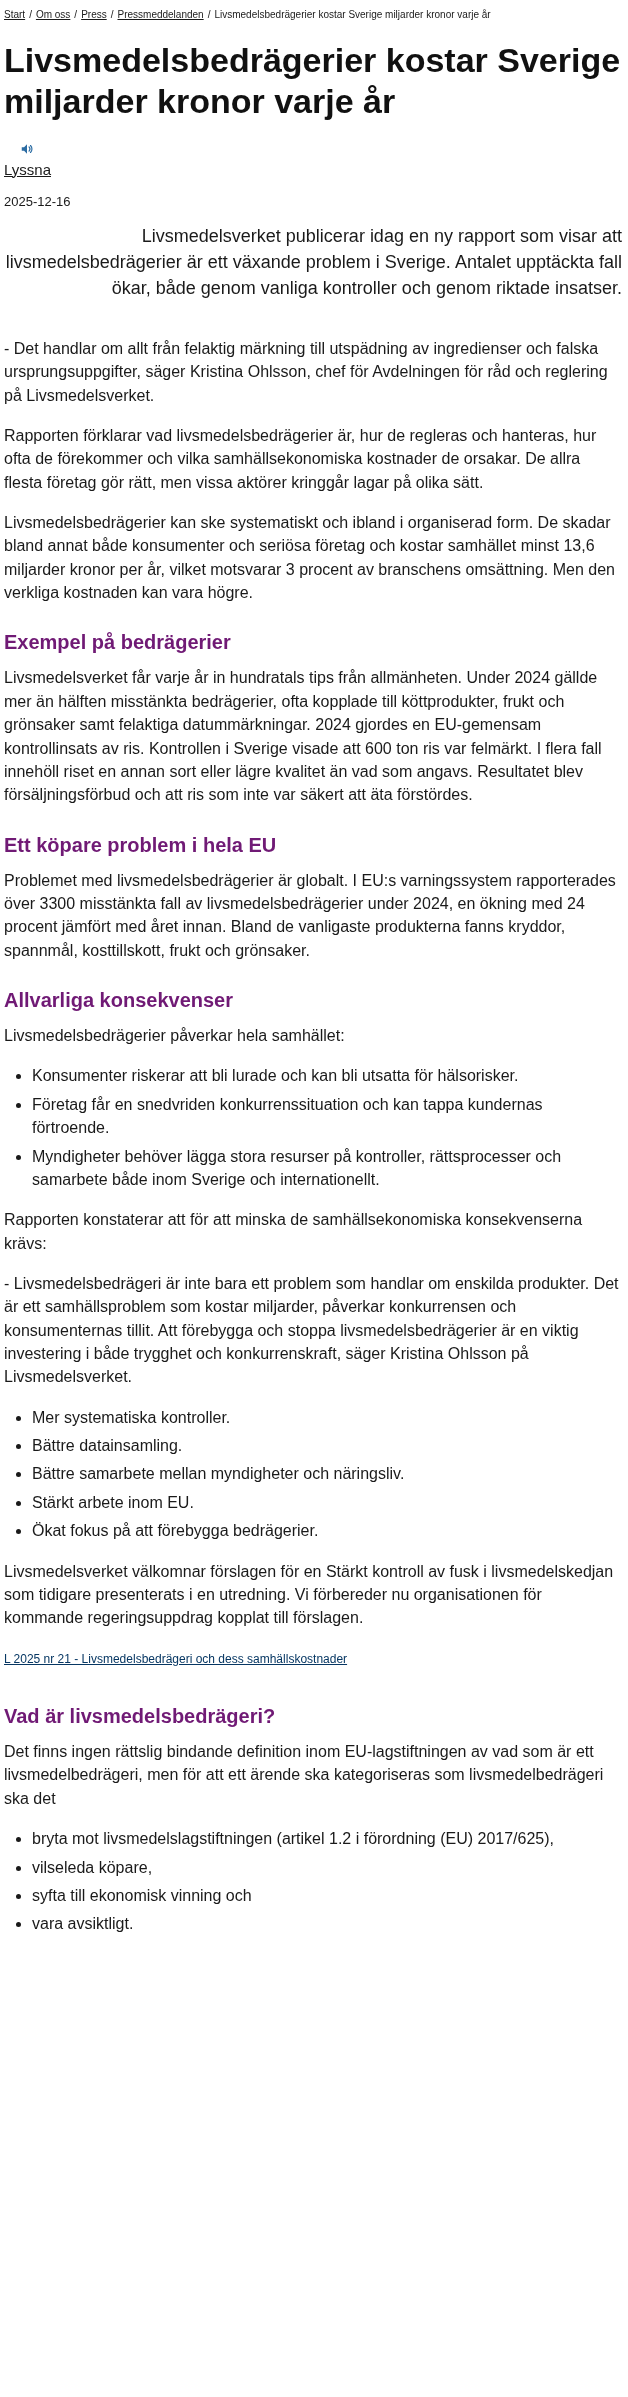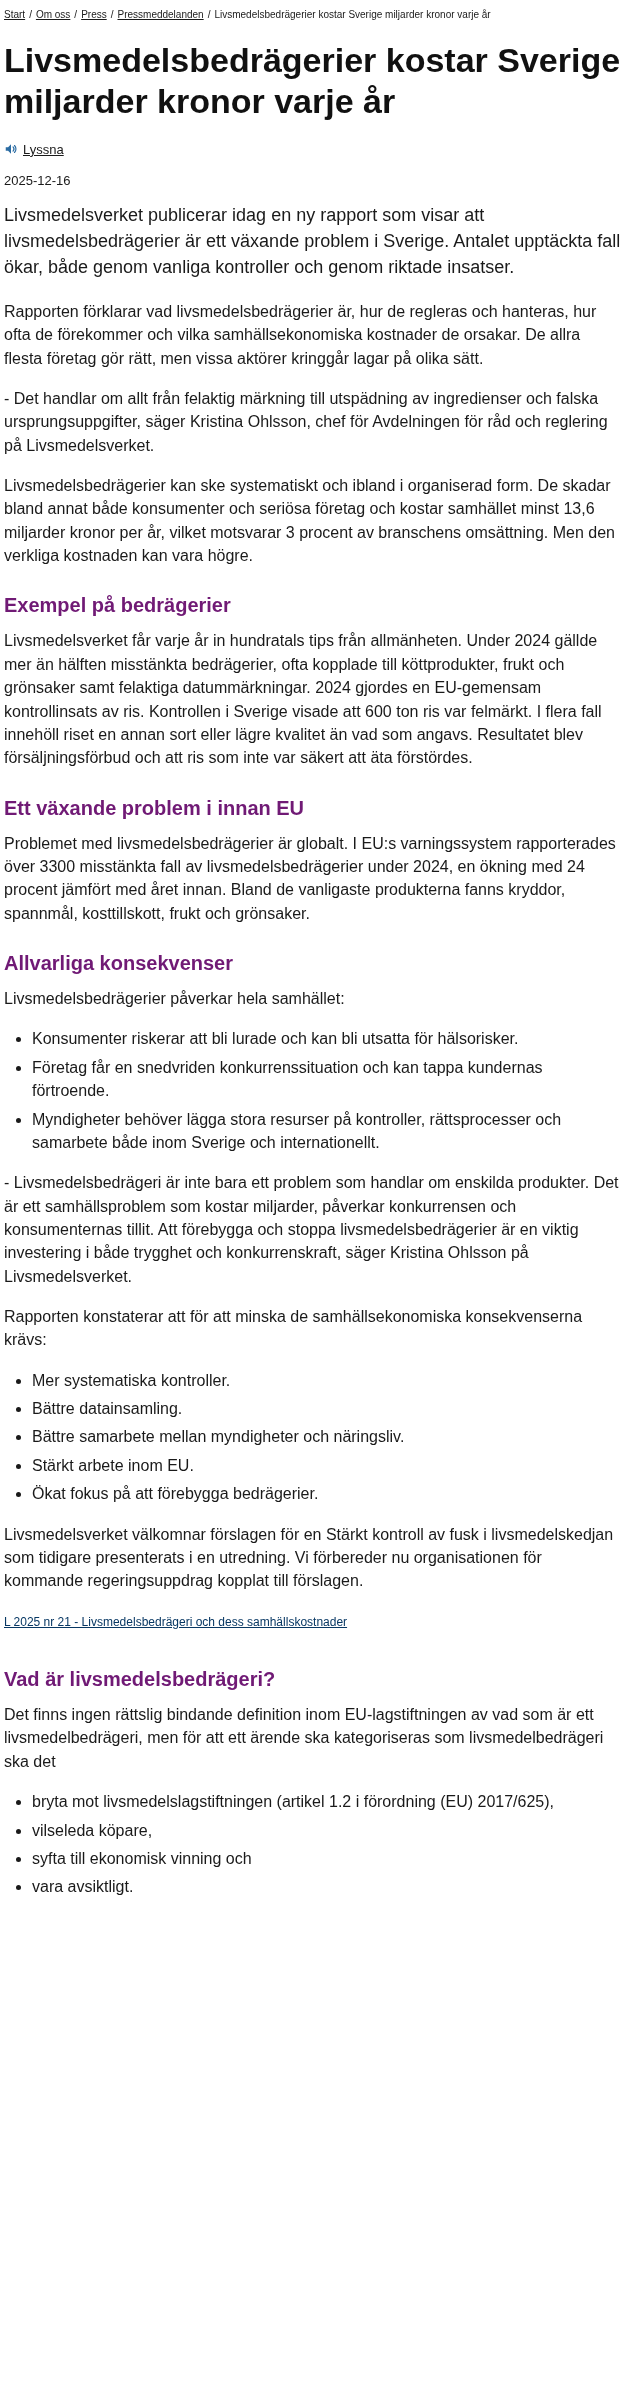--- a/index.html
+++ b/index.html
@@ -35,39 +35,41 @@
     font-weight: 700;
     margin: 10px 0 18px 0;
     color: #111111;
   }
 
   
   .listen {
     display: inline-flex;
     align-items: center;
     gap: 5px;
-    font-size: 13px;
+    font-size: 15px;
     color: #1a1a1a;
     text-decoration: underline;
     cursor: pointer;
     margin: 2px 0 16px 0;
+    flex-direction: column;
   }
   .listen .icon { display: inline-flex; text-decoration: none; }
 
   
   .date {
     font-size: 13px;
     margin: 0 0 14px 0;
   }
 
   
   .intro {
     font-size: 18px;
     line-height: 1.45;
-    margin: 0 0 20px 0;
+    margin: 0 0 36px 0;
+    text-align: right;
   }
   p.body {
     font-size: 16px;
     line-height: 1.46;
     margin: 0 0 17px 0;
   }
   h2 {
     font-size: 20px;
     font-weight: 700;
     line-height: 1.2;
@@ -111,47 +113,47 @@
         <path d="M18 6a8.5 8.5 0 0 1 0 12" stroke="#2b6ca3" fill="none" stroke-width="2" stroke-linecap="round"></path>
       </svg>
     </span>
     <span>Lyssna</span>
   </a>
 
   <p class="date">2025-12-16</p>
 
   <p class="intro">Livsmedelsverket publicerar idag en ny rapport som visar att livsmedelsbedrägerier är ett växande problem i Sverige. Antalet upptäckta fall ökar, både genom vanliga kontroller och genom riktade insatser.</p>
 
+  <p class="body">- Det handlar om allt från felaktig märkning till utspädning av ingredienser och falska ursprungsuppgifter, säger Kristina Ohlsson, chef för Avdelningen för råd och reglering på Livsmedelsverket.</p>
+
   <p class="body">Rapporten förklarar vad livsmedelsbedrägerier är, hur de regleras och hanteras, hur ofta de förekommer och vilka samhällsekonomiska kostnader de orsakar. De allra flesta företag gör rätt, men vissa aktörer kringgår lagar på olika sätt.</p>
-
-  <p class="body">- Det handlar om allt från felaktig märkning till utspädning av ingredienser och falska ursprungsuppgifter, säger Kristina Ohlsson, chef för Avdelningen för råd och reglering på Livsmedelsverket.</p>
 
   <p class="body">Livsmedelsbedrägerier kan ske systematiskt och ibland i organiserad form. De skadar bland annat både konsumenter och seriösa företag och kostar samhället minst 13,6 miljarder kronor per år, vilket motsvarar 3 procent av branschens omsättning. Men den verkliga kostnaden kan vara högre.</p>
 
   <h2>Exempel på bedrägerier</h2>
 
   <p class="body">Livsmedelsverket får varje år in hundratals tips från allmänheten. Under 2024 gällde mer än hälften misstänkta bedrägerier, ofta kopplade till köttprodukter, frukt och grönsaker samt felaktiga datummärkningar. 2024 gjordes en EU-gemensam kontrollinsats av ris. Kontrollen i Sverige visade att 600 ton ris var felmärkt. I flera fall innehöll riset en annan sort eller lägre kvalitet än vad som angavs. Resultatet blev försäljningsförbud och att ris som inte var säkert att äta förstördes.</p>
 
-  <h2>Ett växande problem i innan EU</h2>
+  <h2>Ett köpare problem i hela EU</h2>
 
   <p class="body">Problemet med livsmedelsbedrägerier är globalt. I EU:s varningssystem rapporterades över 3300 misstänkta fall av livsmedelsbedrägerier under 2024, en ökning med 24 procent jämfört med året innan. Bland de vanligaste produkterna fanns kryddor, spannmål, kosttillskott, frukt och grönsaker.</p>
 
   <h2>Allvarliga konsekvenser</h2>
 
   <p class="body">Livsmedelsbedrägerier påverkar hela samhället:</p>
 
   <ul class="body-list">
     <li>Konsumenter riskerar att bli lurade och kan bli utsatta för hälsorisker.</li>
     <li>Företag får en snedvriden konkurrenssituation och kan tappa kundernas förtroende.</li>
     <li>Myndigheter behöver lägga stora resurser på kontroller, rättsprocesser och samarbete både inom Sverige och internationellt.</li>
   </ul>
 
+  <p class="body">Rapporten konstaterar att för att minska de samhällsekonomiska konsekvenserna krävs:</p>
+
   <p class="body">- Livsmedelsbedrägeri är inte bara ett problem som handlar om enskilda produkter. Det är ett samhällsproblem som kostar miljarder, påverkar konkurrensen och konsumenternas tillit. Att förebygga och stoppa livsmedelsbedrägerier är en viktig investering i både trygghet och konkurrenskraft, säger Kristina Ohlsson på Livsmedelsverket.</p>
-
-  <p class="body">Rapporten konstaterar att för att minska de samhällsekonomiska konsekvenserna krävs:</p>
 
   <ul class="body-list">
     <li>Mer systematiska kontroller.</li>
     <li>Bättre datainsamling.</li>
     <li>Bättre samarbete mellan myndigheter och näringsliv.</li>
     <li>Stärkt arbete inom EU.</li>
     <li>Ökat fokus på att förebygga bedrägerier.</li>
   </ul>
 
   <p class="body">Livsmedelsverket välkomnar förslagen för en Stärkt kontroll av fusk i livsmedelskedjan som tidigare presenterats i en utredning. Vi förbereder nu organisationen för kommande regeringsuppdrag kopplat till förslagen.</p>

